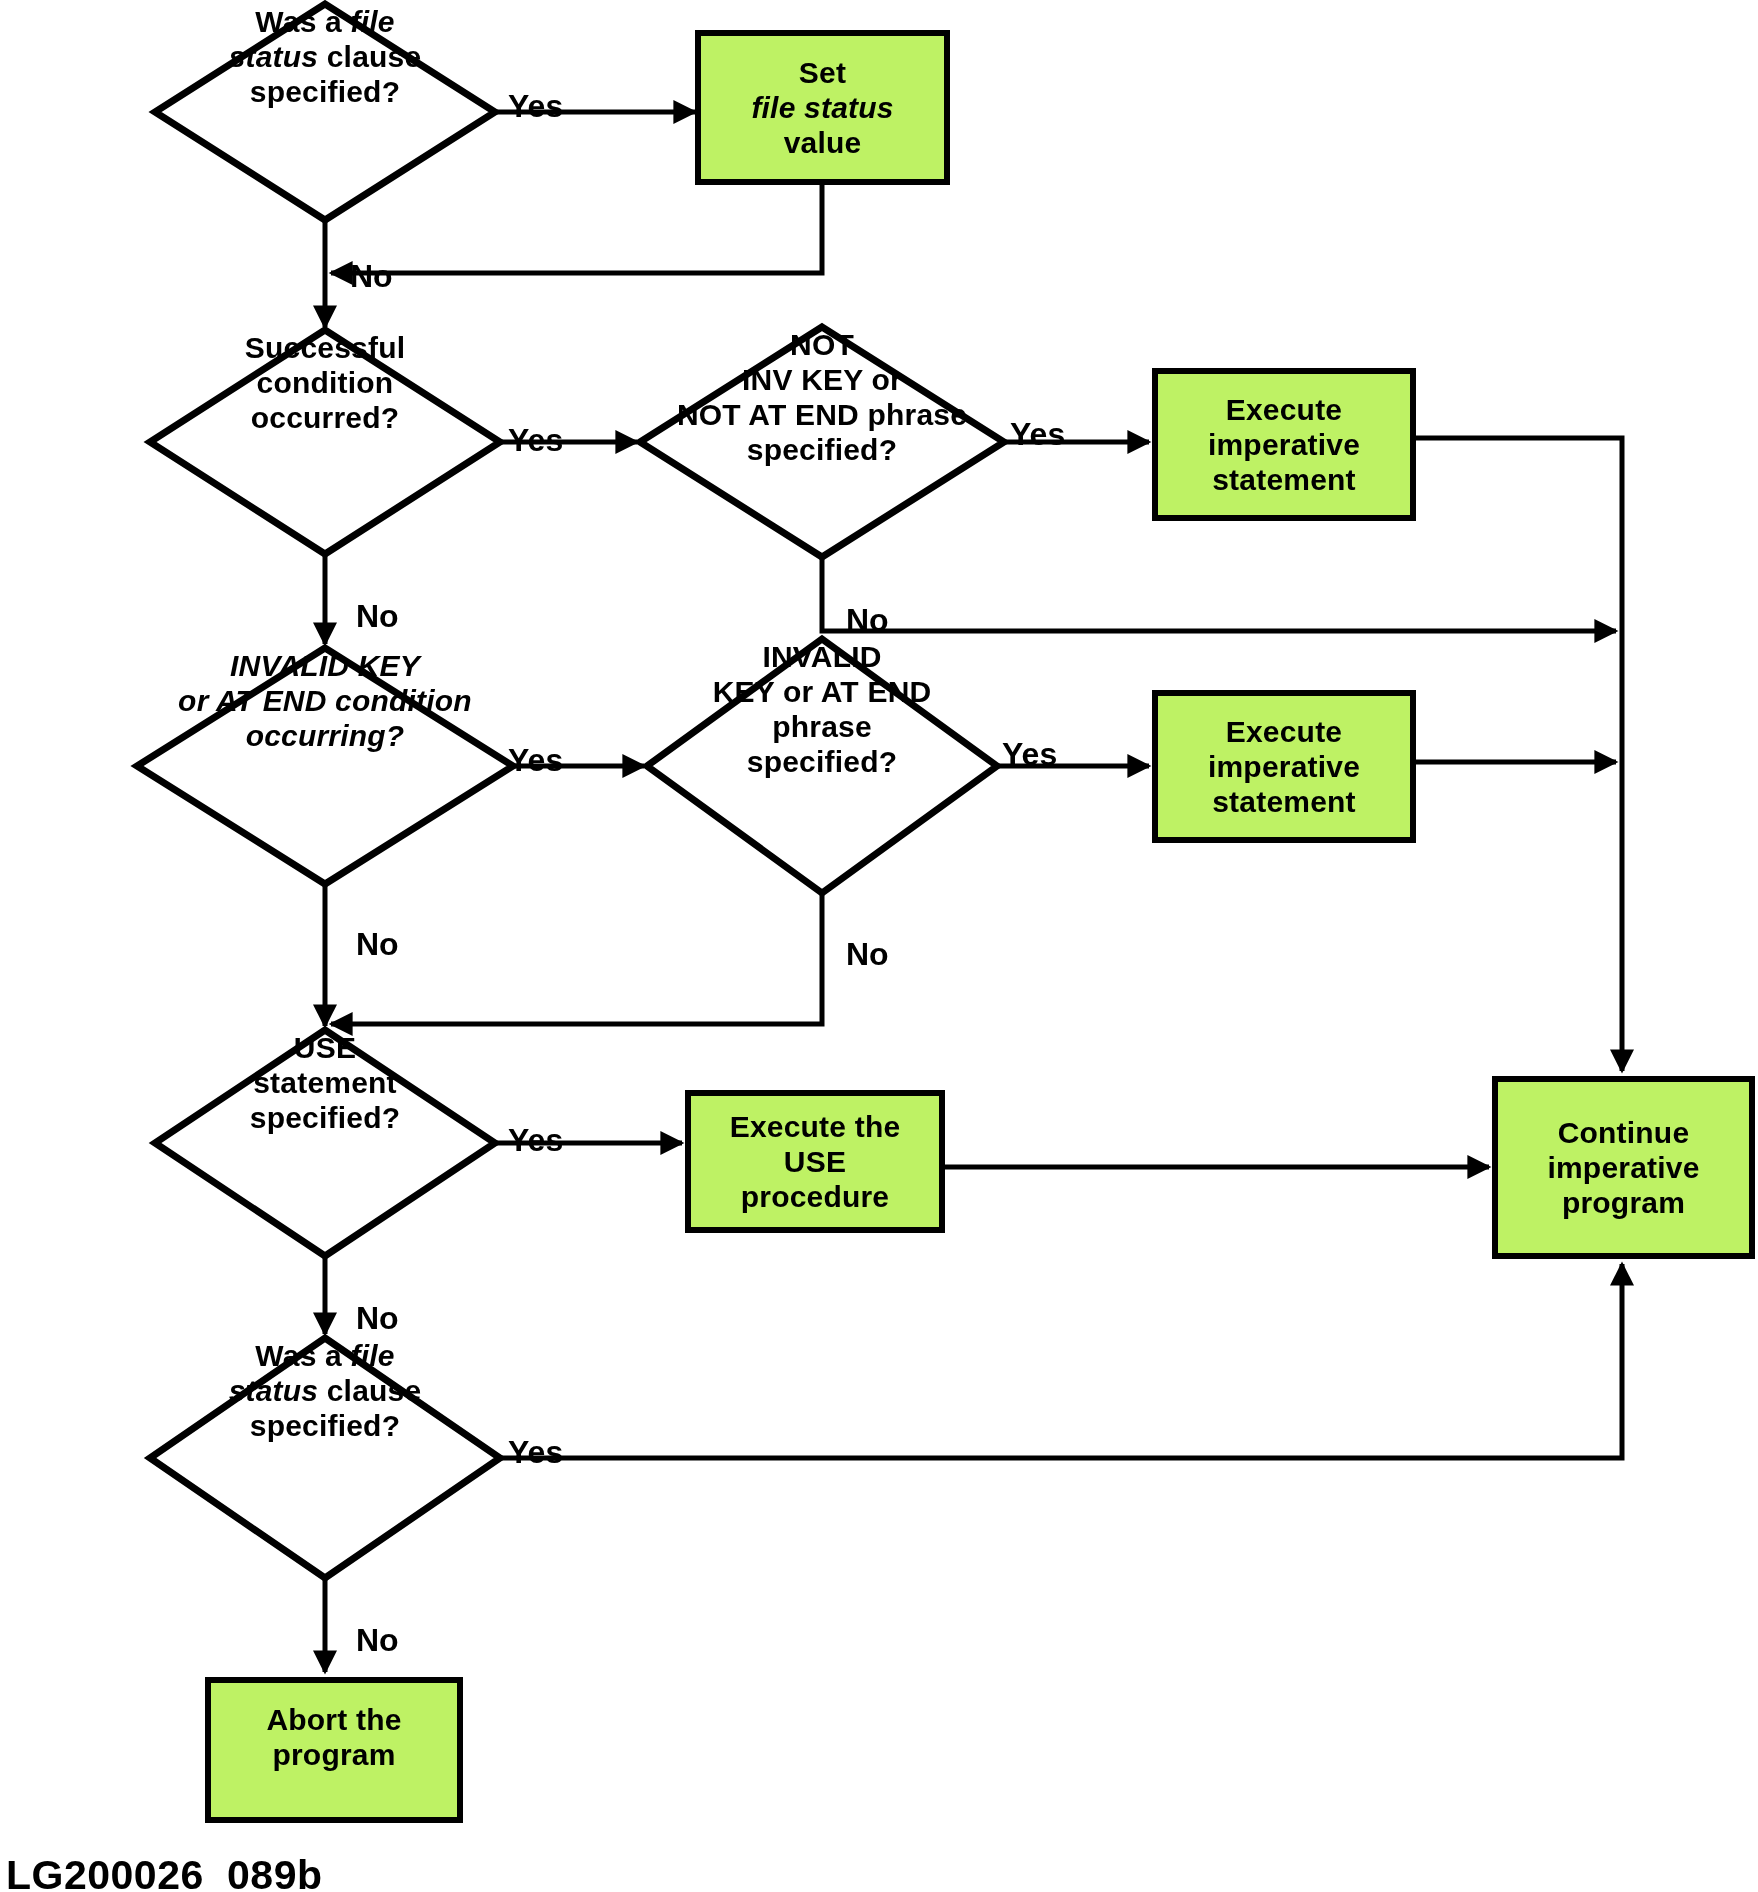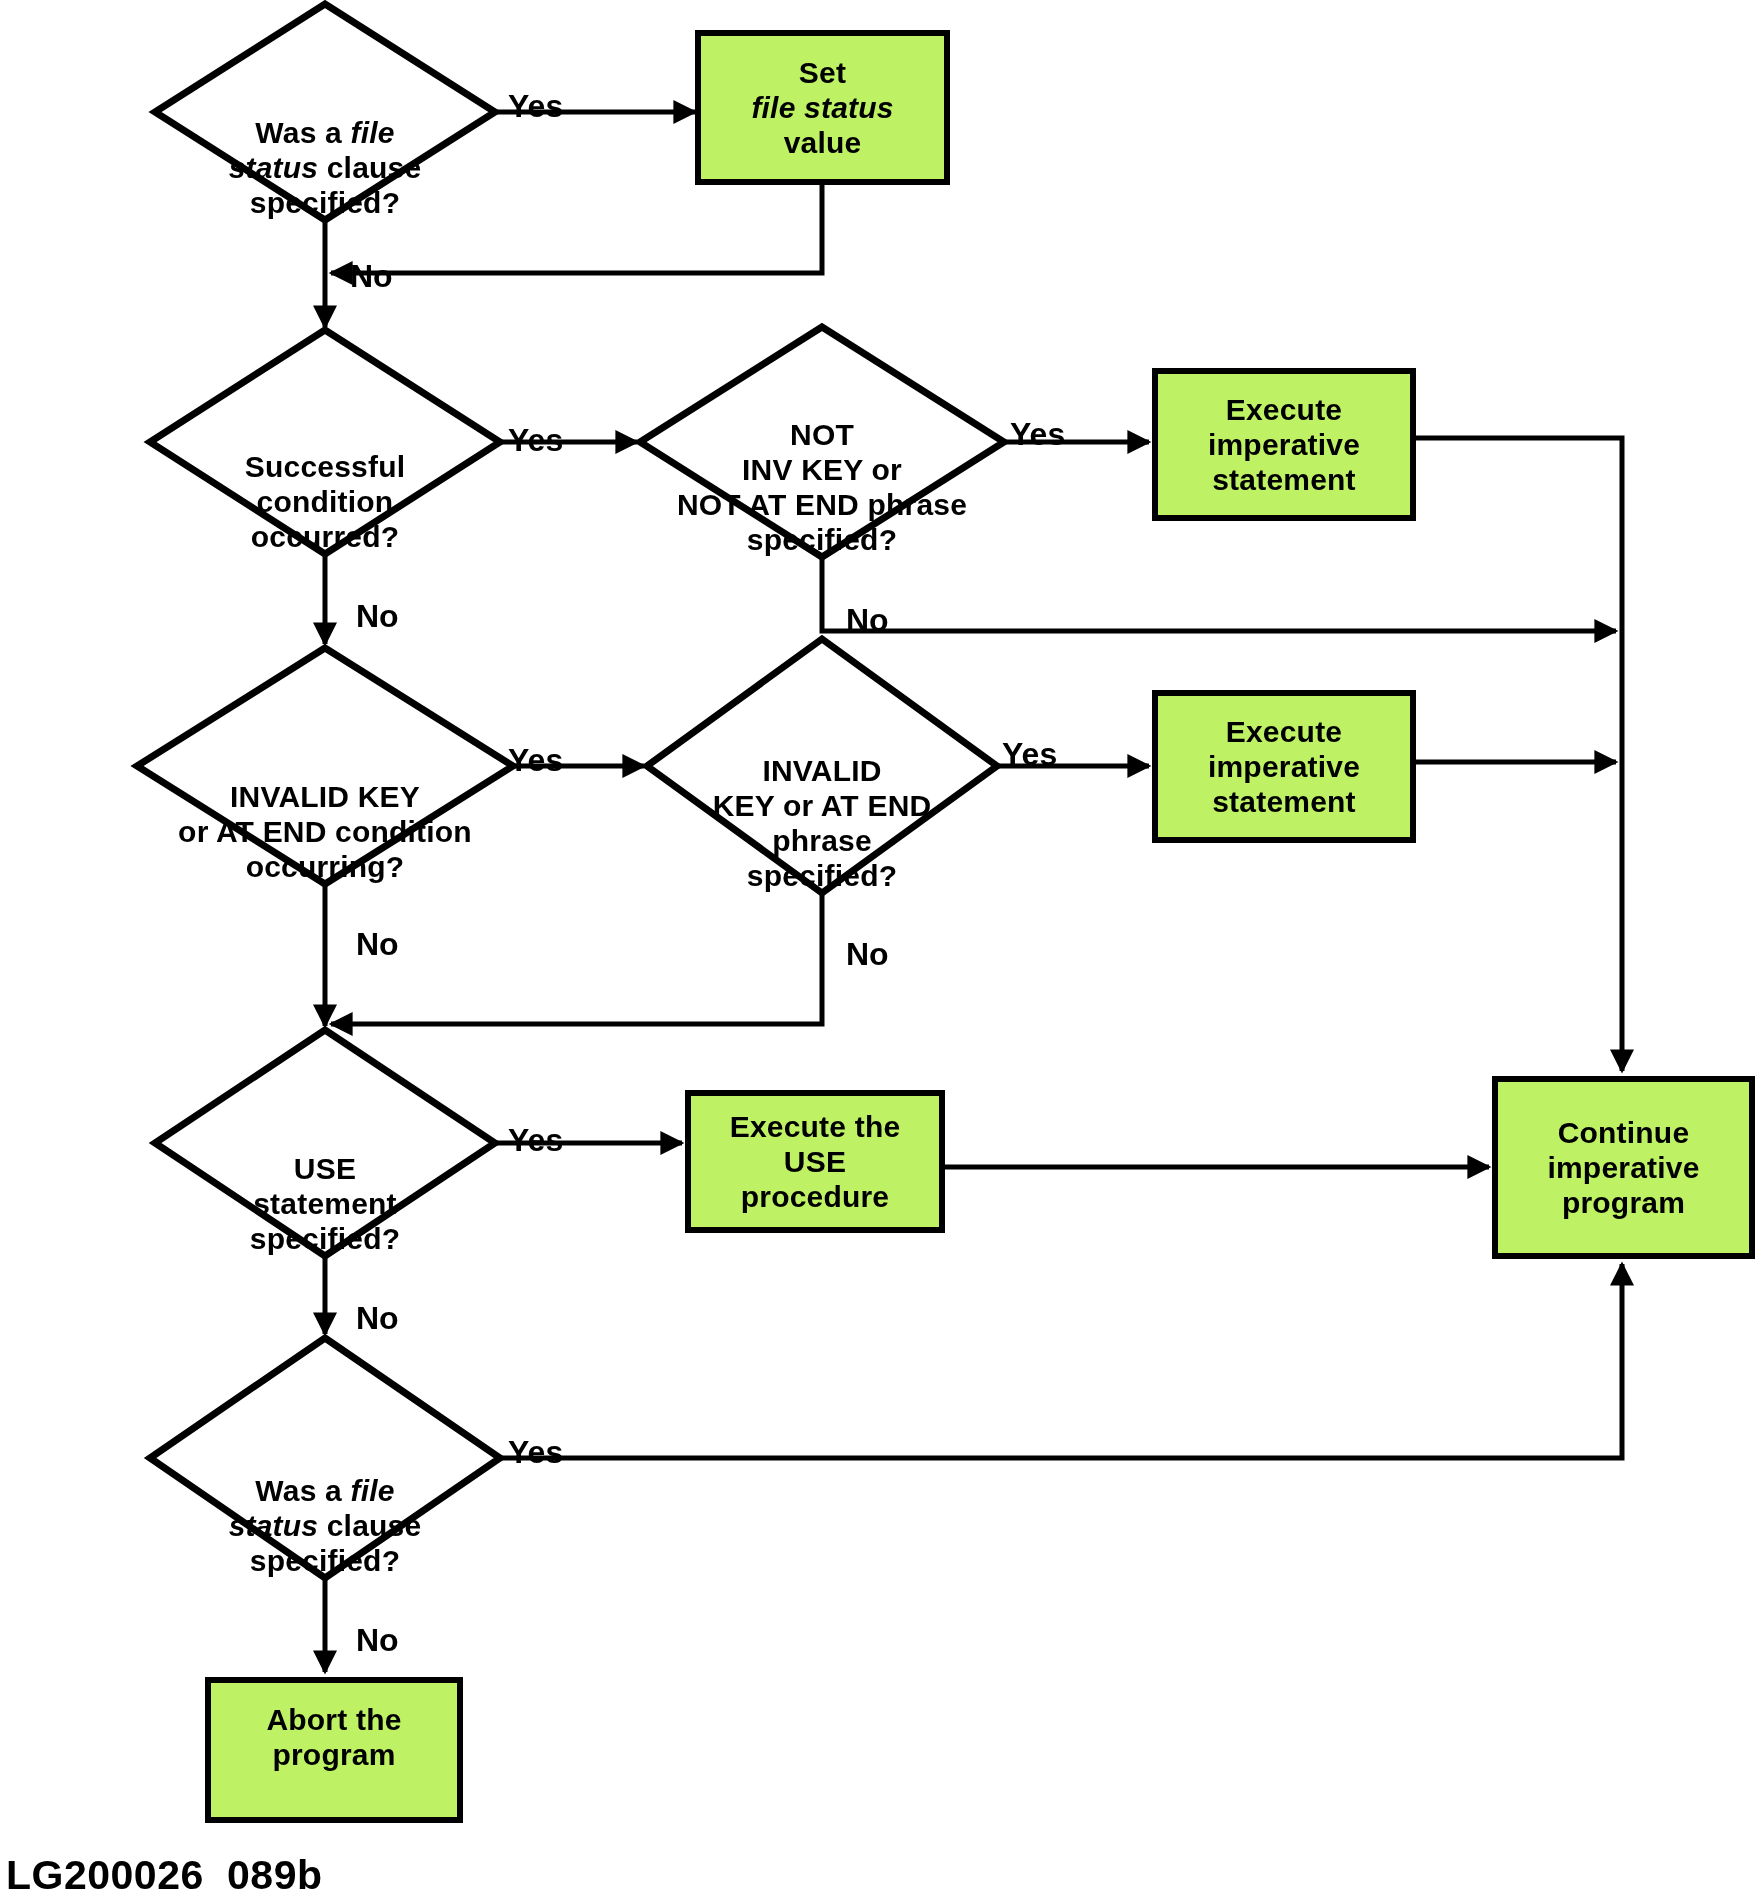--- a/index.html
+++ b/index.html
@@ -23,21 +23,21 @@
     border: 6px solid #000000;
     background: #bef264;
     display: flex;
     align-items: center;
     justify-content: center;
     text-align: center;
   }
   .dtext {
     position: absolute;
     display: flex;
-    align-items: flex-end;
+    align-items: flex-start;
     justify-content: center;
     text-align: center;
     pointer-events: none;
   }
   .node-text {
     font-size: 30px;
     line-height: 35px;
     font-weight: 700;
     letter-spacing: 0.2px;
   }
@@ -168,21 +168,21 @@
 
   <div class="dtext" style="left:640px; top:327px; width:364px; height:230px;">
     <div class="node-text">
       <div>NOT</div>
       <div>INV KEY or</div>
       <div>NOT AT END phrase</div>
       <div>specified?</div>
     </div>
   </div>
 
-  <div class="dtext" style="left:137px; top:648px; width:376px; height:236px;">
+  <div class="dtext" style="left:137px; top:648px; width:376px; height:236px;font-style:italic;">
     <div class="node-text">
       <div>INVALID KEY</div>
       <div>or AT END condition</div>
       <div>occurring?</div>
     </div>
   </div>
 
   <div class="dtext" style="left:647px; top:639px; width:350px; height:254px;">
     <div class="node-text">
       <div>INVALID</div>

